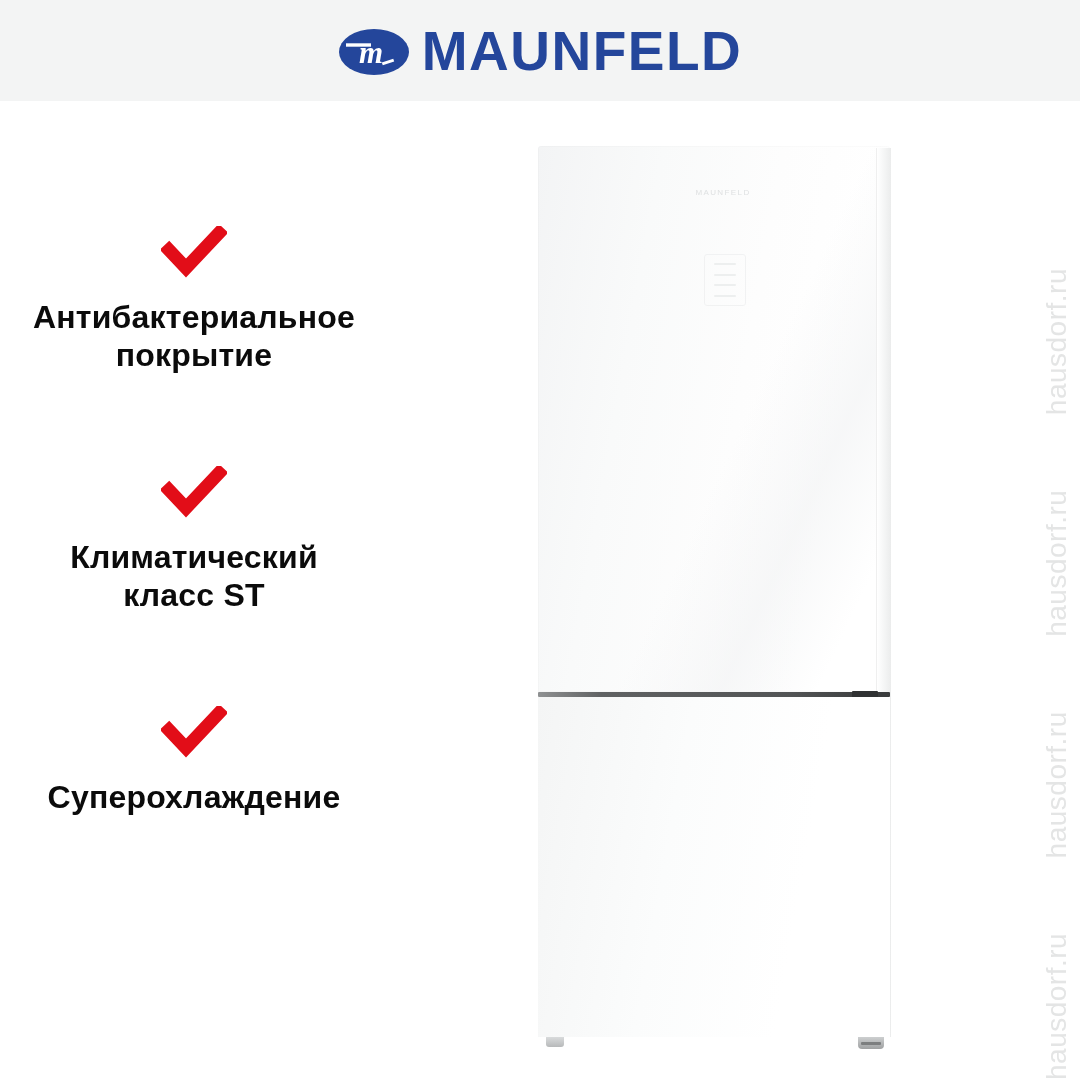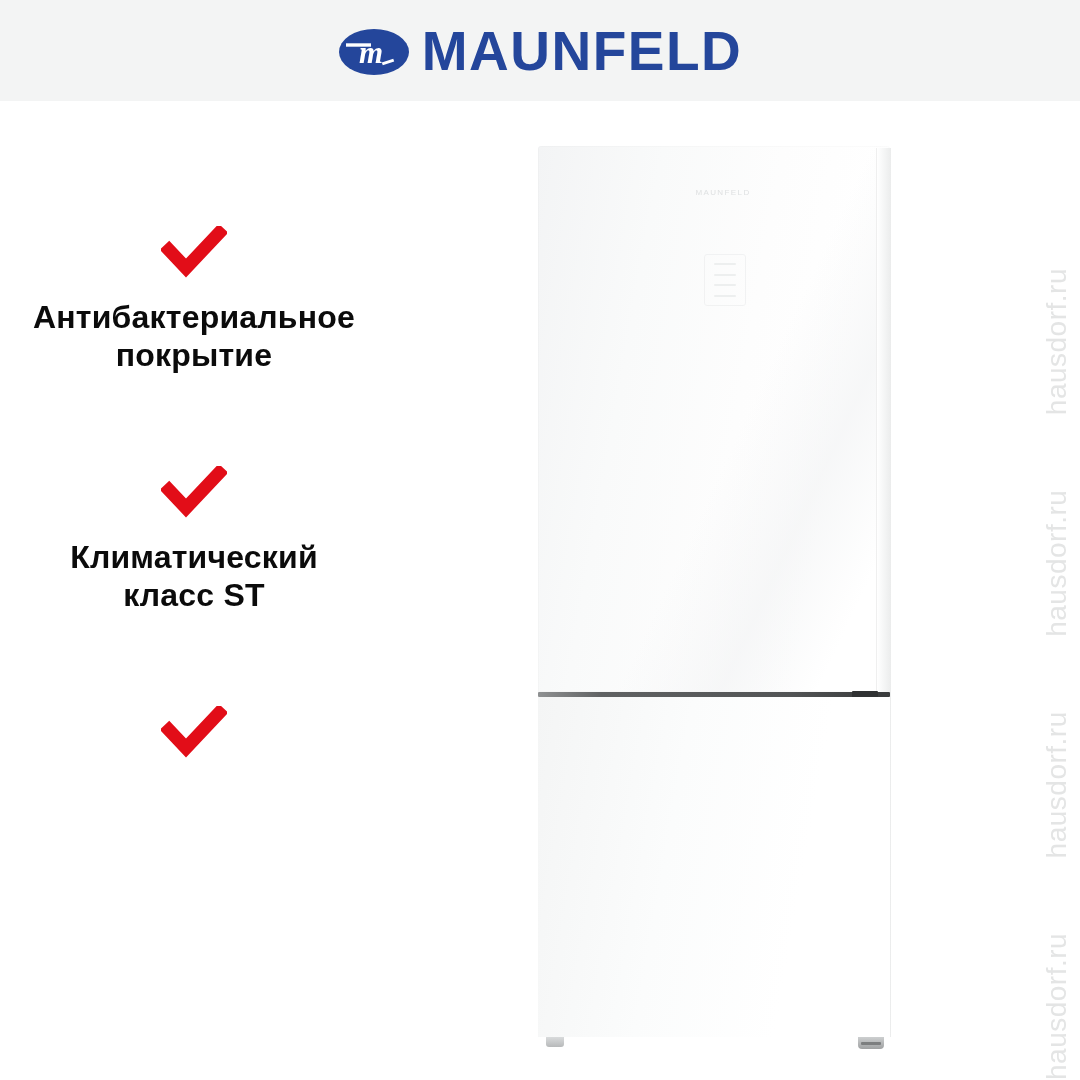--- a/index.html
+++ b/index.html
@@ -131,20 +131,23 @@
       <div>покрытие</div>
     </div>
   </div>
 
   <div class="feature feature-3">
     <div class="check-wrap">
       <svg width="66" height="52" viewBox="0 0 66 52">
         <path d="M8 24 L25 42 L58 7" fill="none" stroke="#e20d18" stroke-width="13" stroke-linecap="square" stroke-linejoin="miter"></path>
       </svg>
     </div>
+    <div class="feature-text">
+      <div>Суперохлаждение</div>
+    </div>
   </div>
 
   <div class="fridge">
     <div class="fridge-door-top"></div>
     <div class="fridge-side"></div>
     <div class="door-brand">MAUNFELD</div>
     <div class="door-panel">
       <span></span>
         <span></span>
         <span></span>

